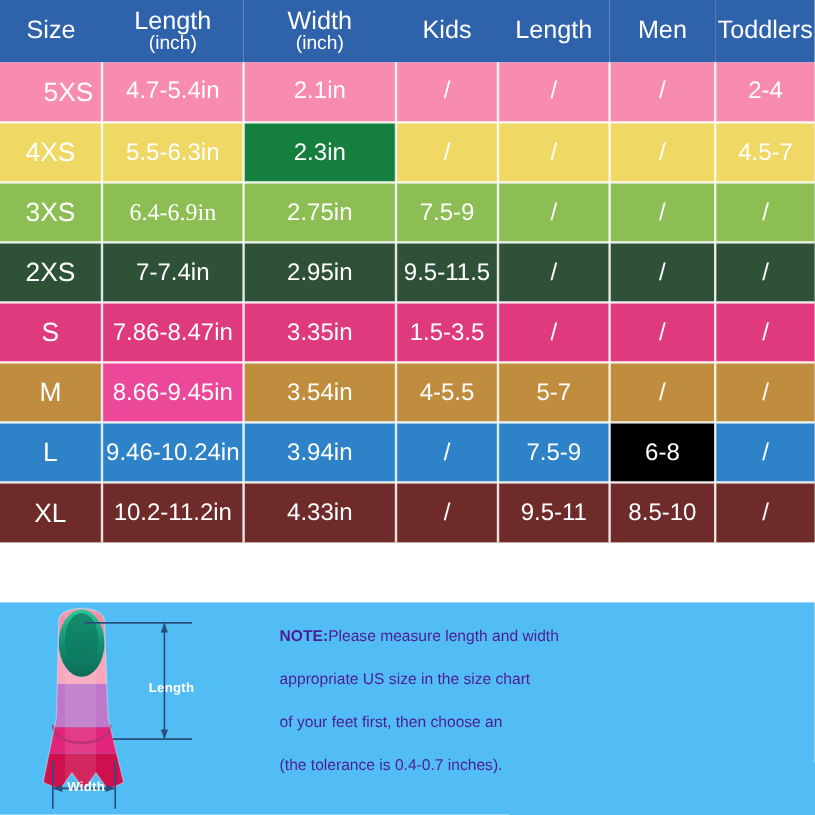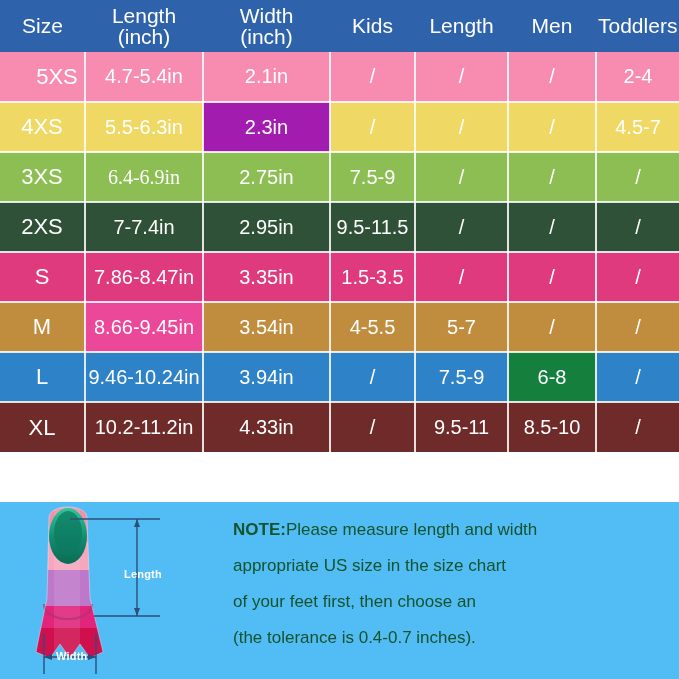--- a/index.html
+++ b/index.html
@@ -45,21 +45,21 @@
     font-size: 21px;
     line-height: 1.02;
     text-align: center;
     vertical-align: middle;
     padding: 0 2px;
     border: none;
     box-sizing: border-box;
   }
   #size-table th .unit {
     display: block;
-    font-size: 21px;
+    font-size: 16px;
   }
 
   #size-table td {
     height: 50px;
     text-align: center;
     vertical-align: middle;
     color: #ffffff;
     font-size: 20px;
     padding: 0 2px;
     border-right: 2px solid rgba(255,255,255,0.85);
@@ -81,22 +81,22 @@
     height: 177px;
     background: #52bdf5;
     box-sizing: border-box;
   }
 
   #note-text {
     position: absolute;
     left: 233px;
     top: 10px;
     width: 430px;
-    color: #14532d;
-    font-size: 17px;
+    color: #4c1d95;
+    font-size: 13px;
     line-height: 36px;
   }
   #note-text .note-line { display: block; white-space: nowrap; }
   #note-text .note-label { font-weight: bold; }
 
   
   #fin-figure {
     position: absolute;
     left: 8px;
     top: 4px;
@@ -163,21 +163,21 @@
           <td class="len-cell" style="background: rgb(247, 139, 176);">4.7-5.4in</td>
           <td class="len-cell" style="background: rgb(247, 139, 176);">2.1in</td>
           <td style="background: rgb(247, 139, 176);">/</td>
           <td style="background: rgb(247, 139, 176);">/</td>
           <td style="background: rgb(247, 139, 176);">/</td>
           <td style="background: rgb(247, 139, 176);">2-4</td>
         </tr>
         <tr>
           <td class="size-cell" style="background: rgb(239, 216, 99);">4XS</td>
           <td class="len-cell" style="background: rgb(239, 216, 99);">5.5-6.3in</td>
-          <td class="len-cell" style="background: #a21caf; text-align: center;">2.3in</td>
+          <td class="len-cell" style="background: #15803d; text-align: center;">2.3in</td>
           <td style="background: rgb(239, 216, 99);">/</td>
           <td style="background: rgb(239, 216, 99);">/</td>
           <td style="background: rgb(239, 216, 99);">/</td>
           <td style="background: rgb(239, 216, 99);">4.5-7</td>
         </tr>
         <tr>
           <td class="size-cell" style="background: rgb(140, 190, 83);">3XS</td>
           <td class="len-cell" style="background: rgb(140, 190, 83); font-family: Liberation Serif, serif;">6.4-6.9in</td>
           <td class="len-cell" style="background: rgb(140, 190, 83);">2.75in</td>
           <td style="background: rgb(140, 190, 83);">7.5-9</td>
@@ -211,21 +211,21 @@
           <td style="background: rgb(192, 141, 62);">5-7</td>
           <td style="background: rgb(192, 141, 62);">/</td>
           <td style="background: rgb(192, 141, 62);">/</td>
         </tr>
         <tr>
           <td class="size-cell" style="background: rgb(45, 130, 200);">L</td>
           <td class="len-cell" style="background: rgb(45, 130, 200);">9.46-10.24in</td>
           <td class="len-cell" style="background: rgb(45, 130, 200);">3.94in</td>
           <td style="background: rgb(45, 130, 200);">/</td>
           <td style="background: rgb(45, 130, 200);">7.5-9</td>
-          <td style="background: #15803d; margin-top: 48px;">6-8</td>
+          <td style="background: #000000; margin-top: 48px;">6-8</td>
           <td style="background: rgb(45, 130, 200);">/</td>
         </tr>
         <tr>
           <td class="size-cell" style="background: rgb(110, 43, 42);">XL</td>
           <td class="len-cell" style="background: rgb(110, 43, 42);">10.2-11.2in</td>
           <td class="len-cell" style="background: rgb(110, 43, 42);">4.33in</td>
           <td style="background: rgb(110, 43, 42);">/</td>
           <td style="background: rgb(110, 43, 42);">9.5-11</td>
           <td style="background: rgb(110, 43, 42);">8.5-10</td>
           <td style="background: rgb(110, 43, 42);">/</td>

